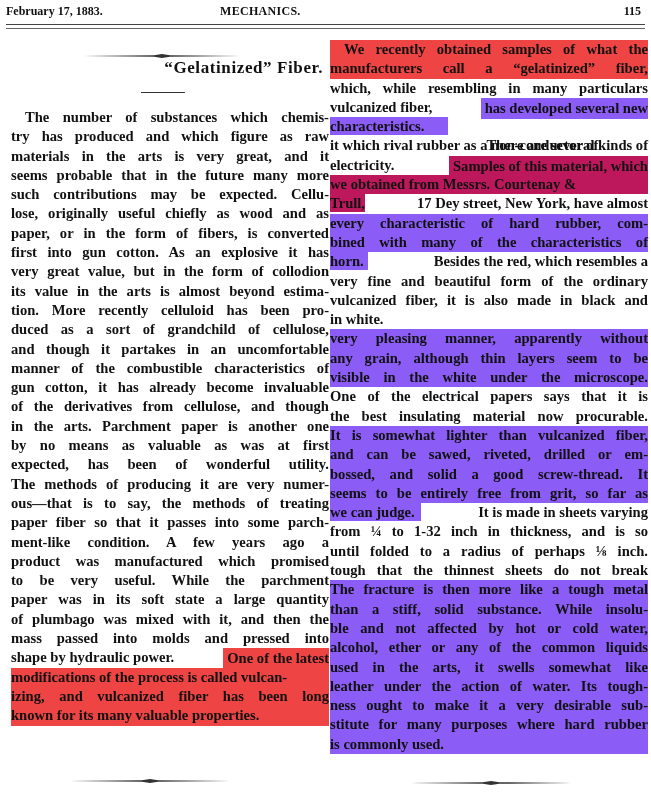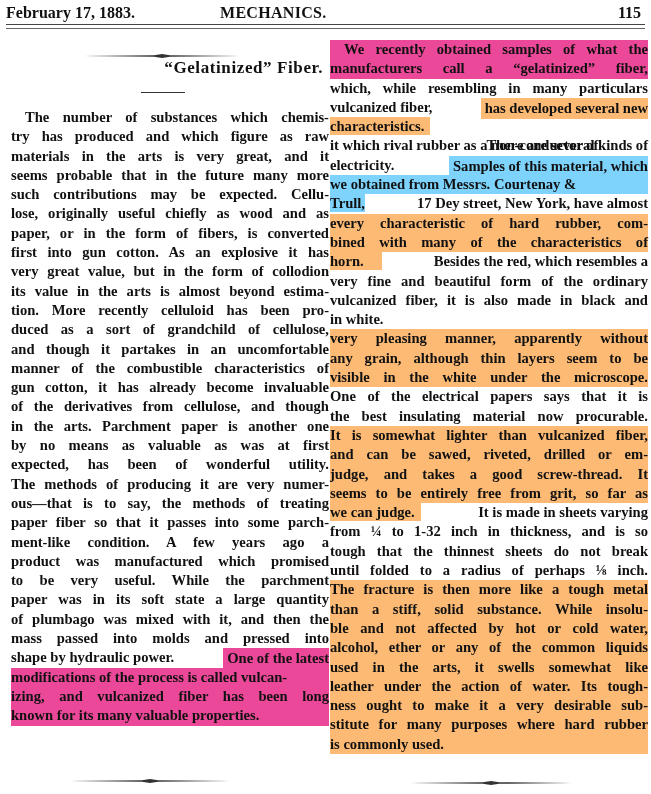--- a/index.html
+++ b/index.html
@@ -4,21 +4,21 @@
 <style>
   html, body { margin: 0; padding: 0; }
   body {
     width: 651px; height: 794px; background: #ffffff; overflow: hidden;
     font-family: "DejaVu Serif", "Liberation Serif", serif; color: #111;
     position: relative;
   }
   .page { position: absolute; left: 0; top: 0; width: 651px; height: 794px; }
   .header {
     position: absolute; left: 6px; right: 6px; top: 4px; height: 18px;
-    font-family: "Liberation Serif", serif; font-size: 16px; font-weight: bold;
+    font-family: "Liberation Serif", serif; font-size: 12px; font-weight: bold;
   }
   .header .date { position: absolute; left: 0; top: 0; }
   .header .journal { position: absolute; left: 214px; top: 0; letter-spacing: 0.3px; }
   .header .pageno { position: absolute; right: 4px; top: 0; }
   .header-rule {
     position: absolute; left: 6px; right: 6px; top: 24px; height: 3px;
     border-top: 1px solid #444; border-bottom: 1px solid #666;
   }
   .col {
     position: absolute; top: 38px;
@@ -32,23 +32,23 @@
     position: absolute; height: 4px;
     background: linear-gradient(90deg, transparent 0%, #333 5%, #333 95%, transparent 100%);
     clip-path: polygon(0 50%, 45% 30%, 50% 0, 55% 30%, 100% 50%, 55% 70%, 50% 100%, 45% 70%);
   }
   .title {
     position: absolute; left: 5px; width: 318px; top: 54px; text-align: right;
     font-family: "Liberation Serif", serif; font-weight: bold; font-size: 17px; letter-spacing: 0.6px;
   }
   .short-rule { position: absolute; left: 141px; width: 44px; top: 92px; height: 1px; background: #333; }
   .hl { border-radius: 0; }
-  .hl-gold { background: #ec4899; }
-  .hl-yellow { background: #7dd3fc; }
-  .hl-orange { background: #fdba74; }
+  .hl-gold { background: #ef4444; }
+  .hl-yellow { background: #be185d; }
+  .hl-orange { background: #8b5cf6; }
   .seg { padding: 1px 0; }
 </style>
 </head>
 <body>
 
 <div class="page">
 
   <div class="header">
     <span class="date">February 17, 1883.</span>
     <span class="journal">MECHANICS.</span>
@@ -106,68 +106,68 @@
     <div class="hl hl-gold">
       <span class="line" style="text-indent:14px;">We recently obtained samples of what the</span>
       <span class="line">manufacturers call a “gelatinized” fiber,</span>
     </div>
     <span class="line">which, while resembling in many particulars</span>
     <span class="line" style="text-align-last:left;">
       <span>vulcanized fiber,</span>
       <span class="hl hl-orange seg" style="float:right; padding-left:4px;">has developed several new</span>
     </span>
     <span class="line" style="text-align-last:left;">
-      <span class="hl hl-orange seg" style="padding-right:6px;">characteristics.</span>
+      <span class="hl hl-orange seg" style="padding-right:24px;">characteristics.</span>
       <span style="float:right;">There are several kinds of</span>
     </span>
     <span class="line">it which rival rubber as a non-conductor of</span>
     <span class="line" style="text-align-last:left;">
       <span>electricity.</span>
       <span class="hl hl-yellow seg" style="float:right; padding-left:4px;">Samples of this material, which</span>
     </span>
     <div class="hl hl-yellow">
       <span class="line">we obtained from Messrs. Courtenay &amp;</span>
     </div>
     <span class="line" style="text-align-last:left;">
       <span class="hl hl-yellow seg">Trull,</span>
       <span style="float:right;">17 Dey street, New York, have almost</span>
     </span>
     <div class="hl hl-orange">
       <span class="line">every characteristic of hard rubber, com-</span>
       <span class="line">bined with many of the characteristics of</span>
     </div>
     <span class="line" style="text-align-last:left;">
-      <span class="hl hl-orange seg" style="padding-right:18px;">horn.</span>
+      <span class="hl hl-orange seg" style="padding-right:4px;">horn.</span>
       <span style="float:right;">Besides the red, which resembles a</span>
     </span>
     <span class="line">very fine and beautiful form of the ordinary</span>
     <span class="line">vulcanized fiber, it is also made in black and</span>
     <span class="line" style="text-align-last:left;">
       <span>in white.</span>
     </span>
     <div class="hl hl-orange">
       <span class="line">very pleasing manner, apparently without</span>
       <span class="line">any grain, although thin layers seem to be</span>
       <span class="line">visible in the white under the microscope.</span>
     </div>
     <span class="line">One of the electrical papers says that it is</span>
     <span class="line">the best insulating material now procurable.</span>
     <div class="hl hl-orange">
       <span class="line">It is somewhat lighter than vulcanized fiber,</span>
       <span class="line">and can be sawed, riveted, drilled or em-</span>
-      <span class="line">judge, and takes a good screw-thread.  It</span>
+      <span class="line">bossed, and solid a good screw-thread.  It</span>
       <span class="line">seems to be entirely free from grit, so far as</span>
     </div>
     <span class="line" style="text-align-last:left;">
       <span class="hl hl-orange seg" style="padding-right:6px;">we can judge.</span>
       <span style="float:right;">It is made in sheets varying</span>
     </span>
     <span class="line">from ¼ to 1-32 inch in thickness, and is so</span>
+    <span class="line">until folded to a radius of perhaps ⅛ inch.</span>
     <span class="line">tough that the thinnest sheets do not break</span>
-    <span class="line">until folded to a radius of perhaps ⅛ inch.</span>
     <div class="hl hl-orange">
       <span class="line">The fracture is then more like a tough metal</span>
       <span class="line">than a stiff, solid substance.  While insolu-</span>
       <span class="line">ble and not affected by hot or cold water,</span>
       <span class="line">alcohol, ether or any of the common liquids</span>
       <span class="line">used in the arts, it swells somewhat like</span>
       <span class="line">leather under the action of water.  Its tough-</span>
       <span class="line">ness ought to make it a very desirable sub-</span>
       <span class="line">stitute for many purposes where hard rubber</span>
       <span class="line last">is commonly used.</span>

